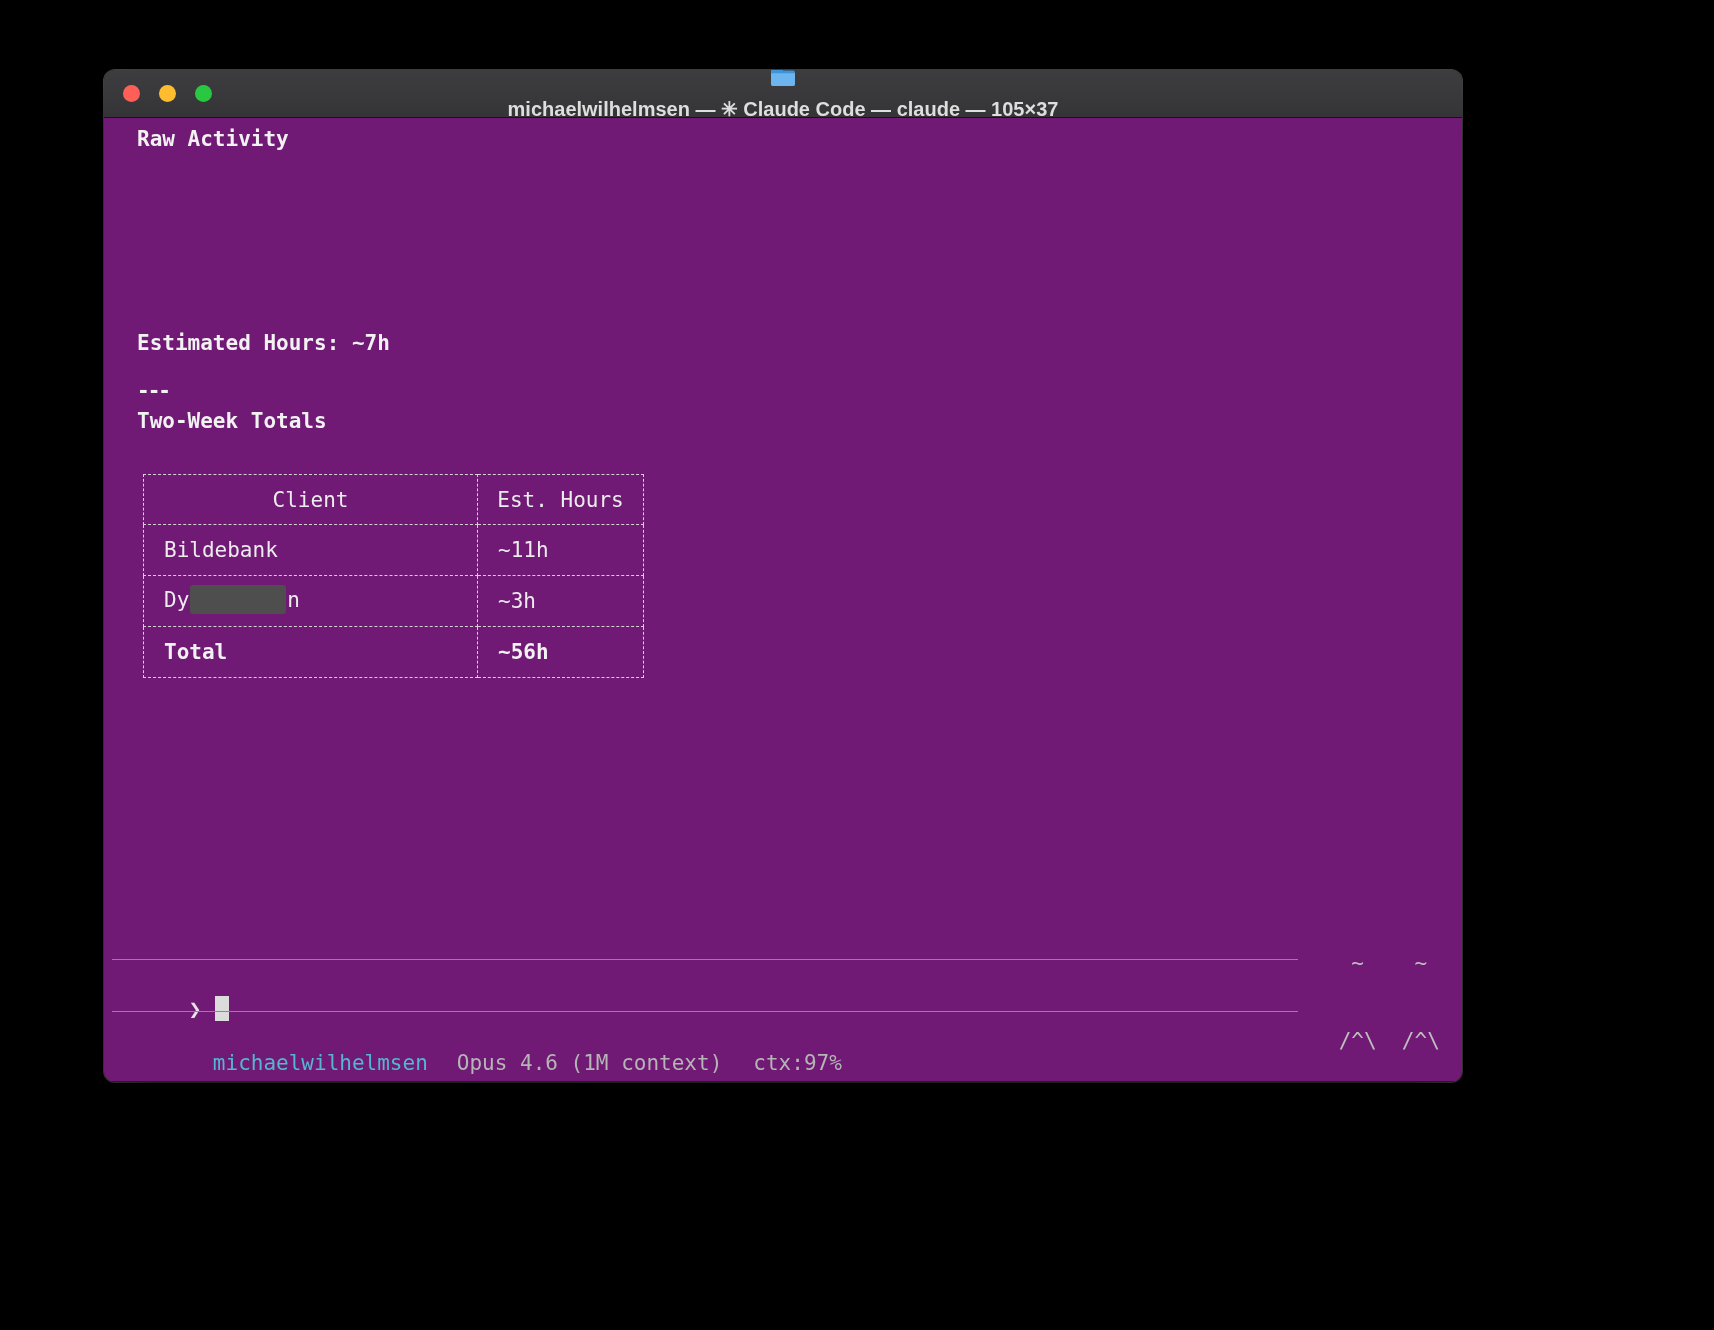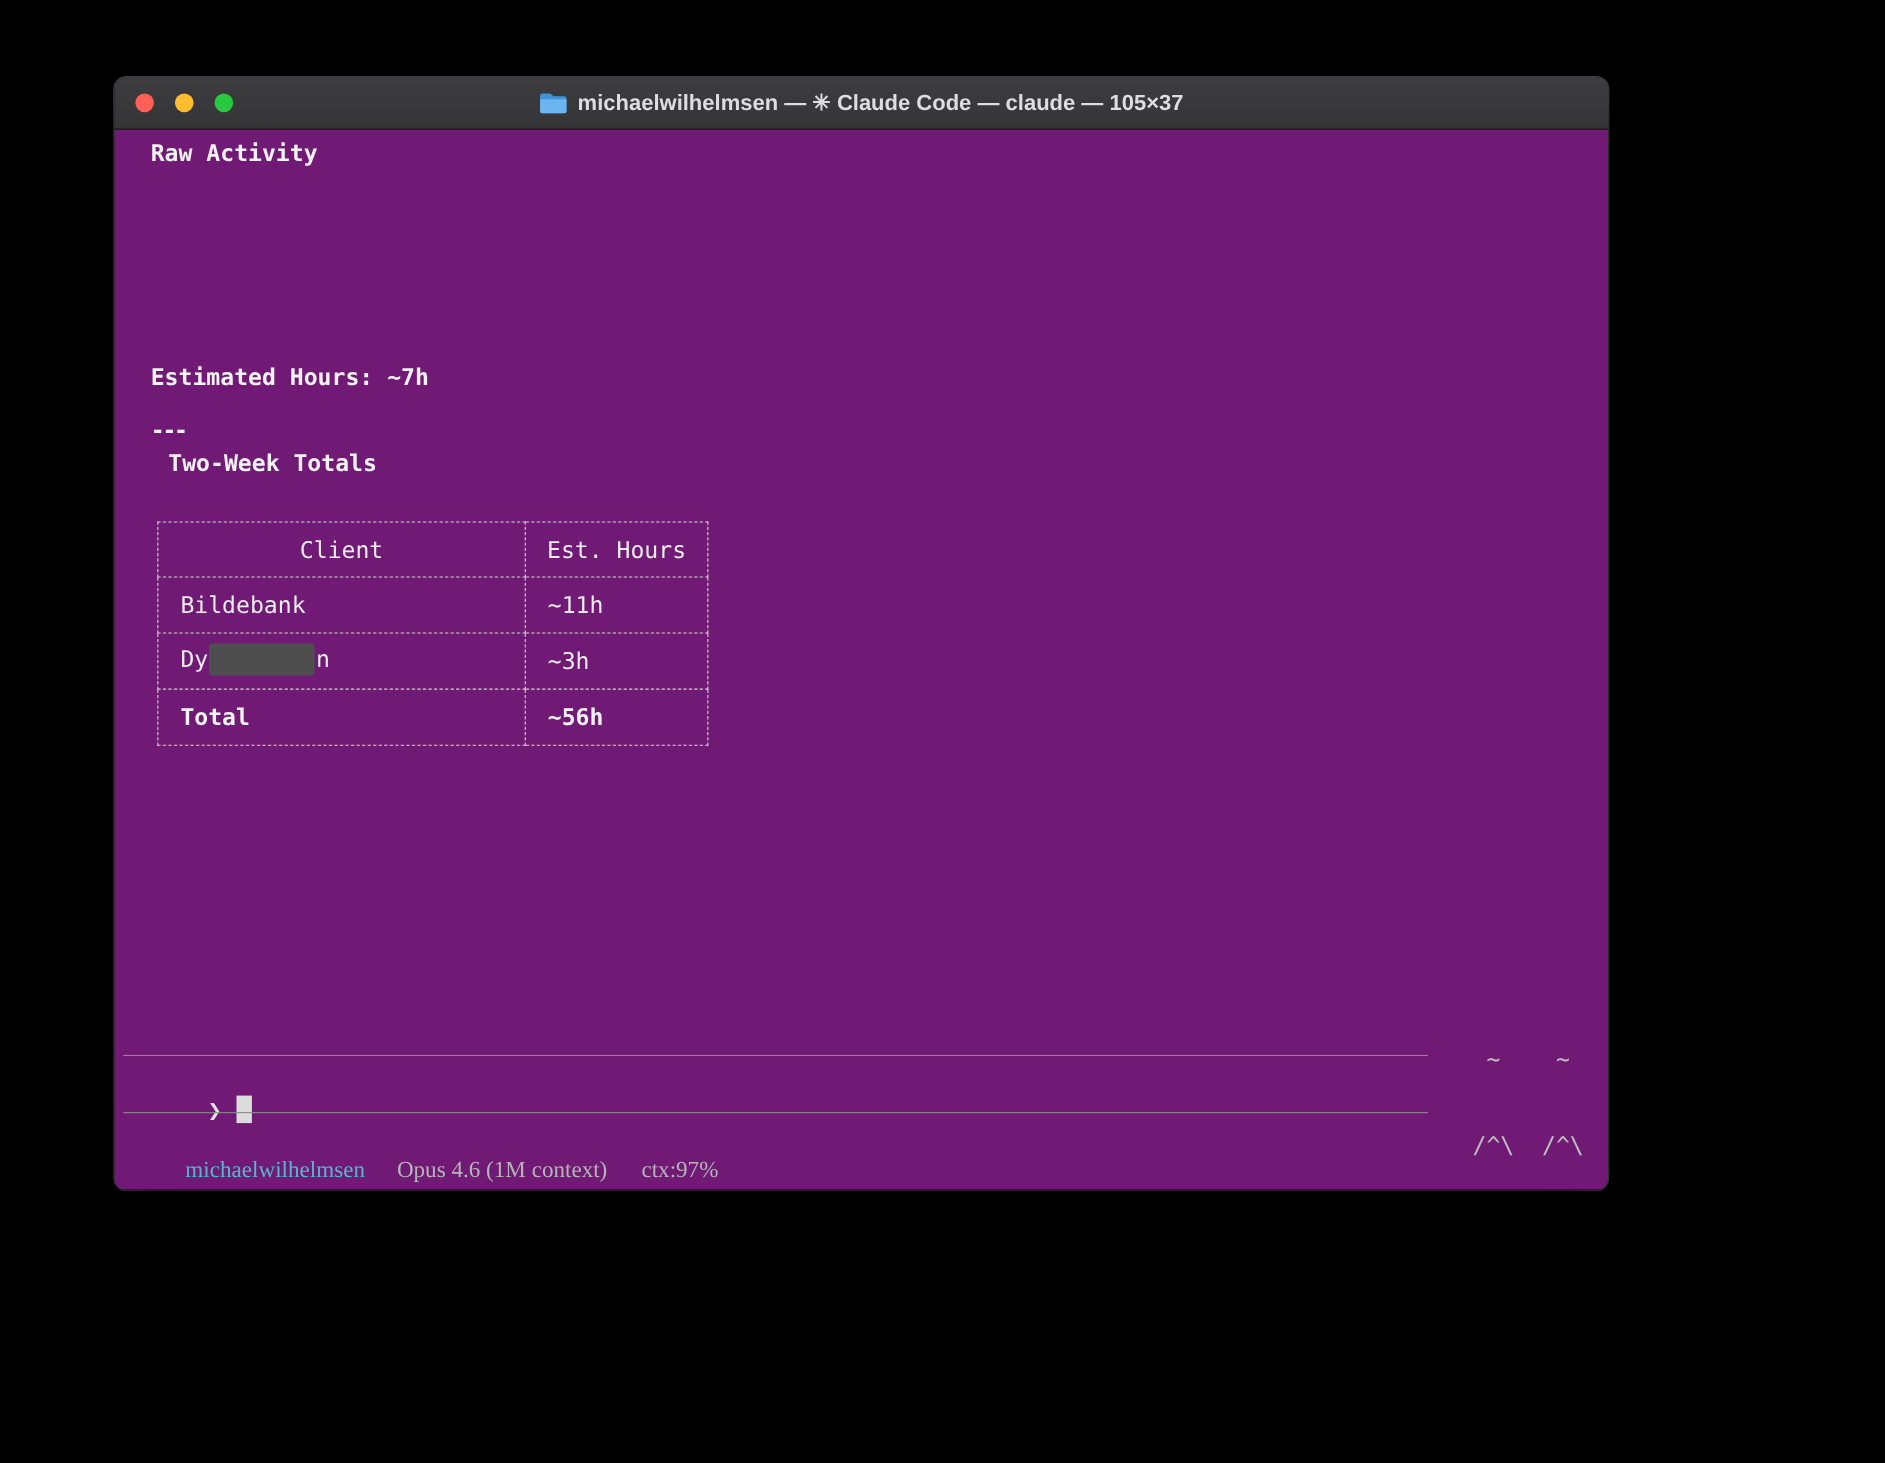--- a/index.html
+++ b/index.html
@@ -28,20 +28,21 @@
   }
   .light { width: 17px; height: 17px; border-radius: 50%; display: inline-block; }
   .light.red    { background: #ff5f57; }
   .light.yellow { background: #febc2e; }
   .light.green  { background: #28c840; }
   .title {
     display: flex; align-items: center; gap: 9px;
     font-family: "Liberation Sans", sans-serif;
     font-weight: 700; font-size: 20px; color: #dedede;
     white-space: nowrap;
+    flex-direction: column;
   }
   .folder-icon { display: inline-flex; }
 
   
   .content {
     position: relative; height: 963px;
     background: #701a75;
     color: #ececec;
     font-size: 21px; line-height: 26px;
   }
@@ -67,21 +68,21 @@
 
   
   .worked { color: #c3c3c3; }
   .worked .spark { color: #d8d8d8; margin-right: 18px; }
   .hr { position: absolute; height: 0; border-top: 1px solid #8a8a8a; }
   .prompt-char { color: #e4e4e4; }
   .cursor {
     display: inline-block; width: 14px; height: 25px;
     background: #dcdcdc; margin-left: 13px; vertical-align: text-bottom;
   }
-  .footer { color: #b5b5b5; font-family: Liberation Serif, serif; }
+  .footer { color: #b5b5b5; }
   .footer .user { color: #55b6ce; margin-right: 29px; }
   .footer .model { margin-right: 31px; }
 
   
   .cat { color: #bfbfbf; font-size: 21px; line-height: 26px; }
   .cat div { white-space: pre; }
 </style>
 </head>
 <body>
 
@@ -106,21 +107,21 @@
 
   <div class="content">
 
     <div class="abs bold" style="top:8px; left:33px">Raw Activity</div>
 
 
     <div class="abs bold" style="top:212px; left:33px">Estimated Hours: ~7h</div>
 
     <div class="abs bold" style="top:260px; left:33px; letter-spacing:-2px">---</div>
 
-    <div class="abs bold" style="top:290px; left:49px">Two-Week Totals</div>
+    <div class="abs bold" style="top:290px; left:33px">Two-Week Totals</div>
 
     <table class="tbl" style="top:356px; left:39px; width:500px">
       <colgroup>
           <col style="width:334px">
           <col style="width:166px">
         </colgroup>
       <thead>
         <tr>
           <th>Client</th>
           <th>Est. Hours</th>

